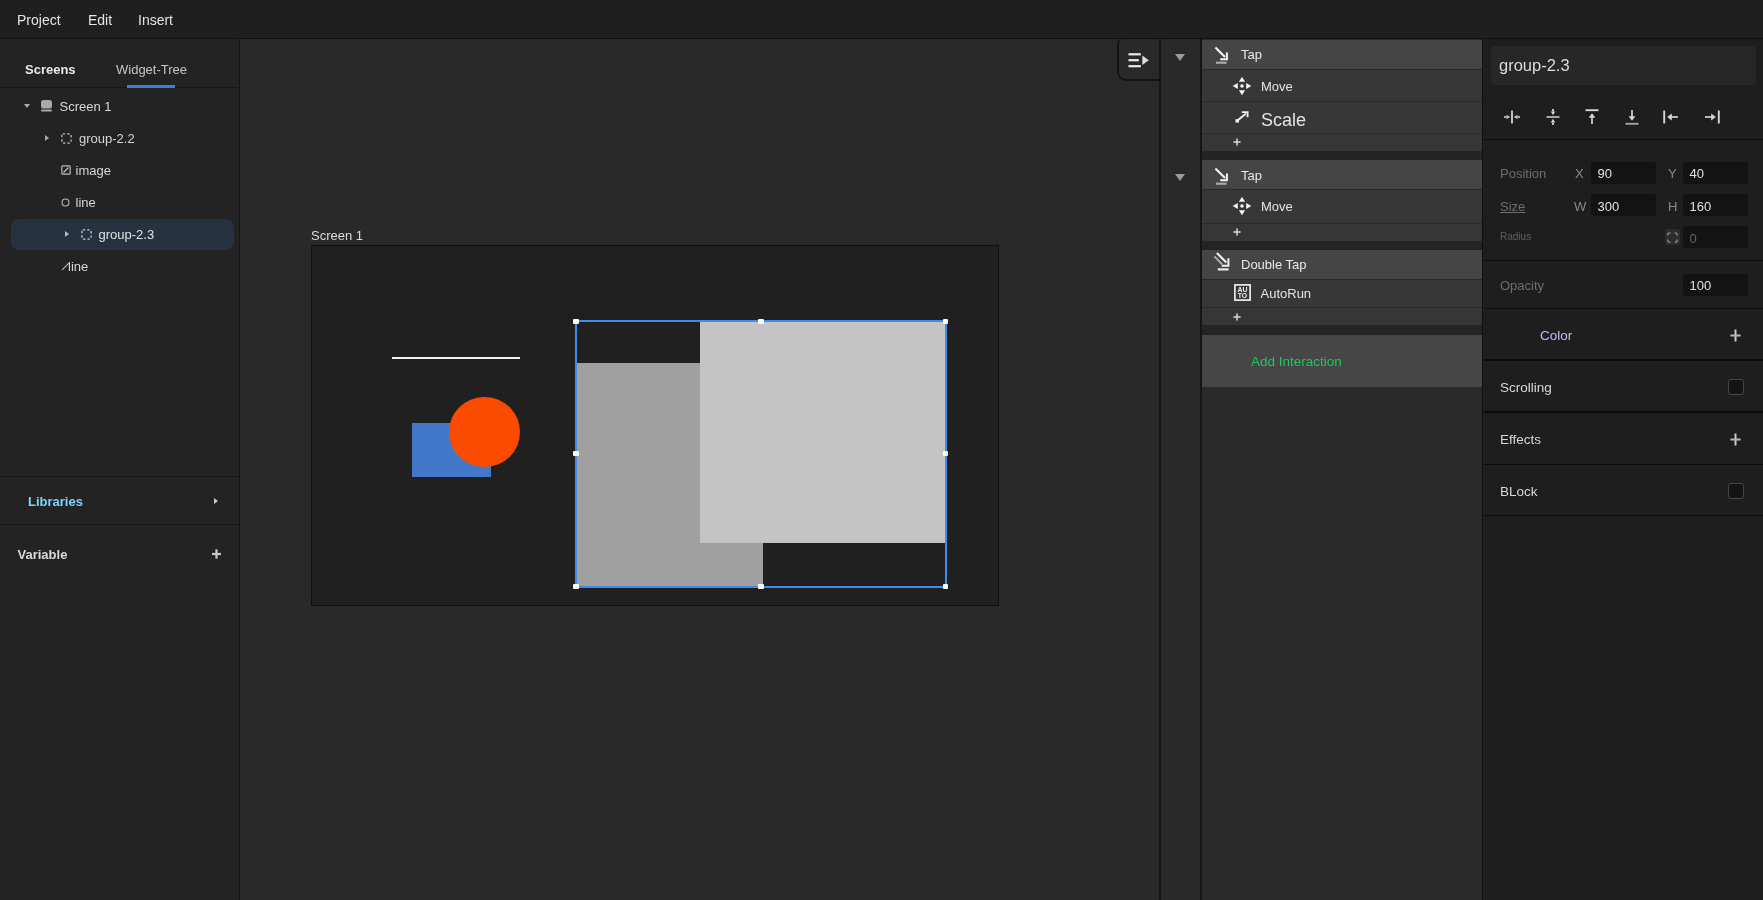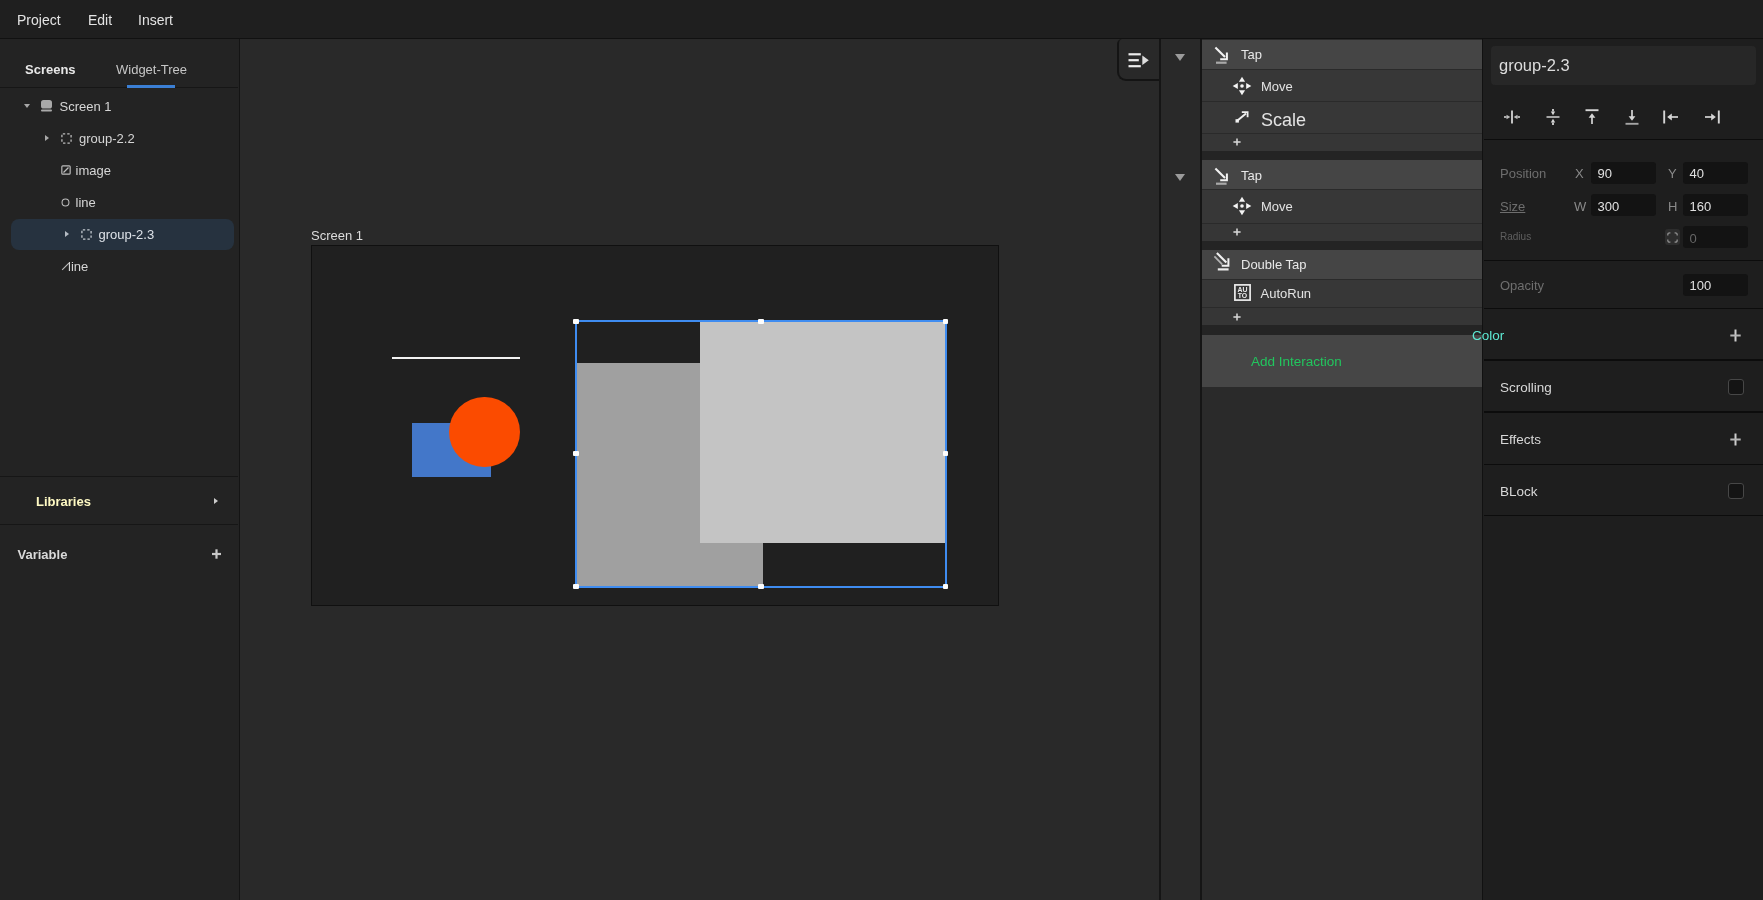--- a/index.html
+++ b/index.html
@@ -56,21 +56,21 @@
     <rect x="1" y="1" width="10" height="10" rx="1" fill="none" stroke="#c5cbd2" stroke-width="1.4" stroke-dasharray="2.6 2.2"></rect>
   </svg>
   <div class="txt" style="left:98.5px;top:227px;font-size:13px;color:#dde2e8;">group-2.3</div>
 
   <svg class="abs" style="left:61px;top:261.5px;" width="9" height="9" viewBox="0 0 12 12">
     <line x1="1.5" y1="10.5" x2="10.5" y2="1.5" stroke="#bdbdbd" stroke-width="1.5"></line>
   </svg>
   <div class="txt" style="left:68px;top:259px;font-size:13px;color:#d6d6d6;">line</div>
 
   <div class="abs" style="left:0;top:476px;width:238px;height:49px;border-top:1.5px solid #161616;border-bottom:1.5px solid #161616;"></div>
-  <div class="txt" style="left:24px;top:494px;font-size:13px;font-weight:bold;color:#fef9c3;padding-left:12px;">Libraries</div>
+  <div class="txt" style="left:16px;top:494px;font-size:13px;font-weight:bold;color:#7dd3fc;padding-left:12px;">Libraries</div>
   <div class="abs" style="left:213.5px;top:497.5px;width:0;height:0;border-top:3.6px solid transparent;border-bottom:3.6px solid transparent;border-left:4.2px solid #cccccc;"></div>
 
   <div class="txt" style="left:17.5px;top:547px;font-size:13px;font-weight:bold;color:#dadada;">Variable</div>
   <svg class="abs" style="left:211.5px;top:549px;" width="9" height="10" viewBox="0 0 9 10">
     <line x1="4.5" y1="0.3" x2="4.5" y2="9.7" stroke="#c8c8c8" stroke-width="2.2"></line>
     <line x1="0" y1="5" x2="9" y2="5" stroke="#c8c8c8" stroke-width="2.2"></line>
   </svg>
 
   <div class="abs" style="left:241.5px;top:40.5px;width:917.5px;height:859.5px;background:#292929;"></div>
   <div class="abs" style="left:1159px;top:39px;width:1.5px;height:861px;background:#151515;"></div>
@@ -268,21 +268,21 @@
   <div class="txt" style="left:1689.5px;top:230.5px;font-size:13px;color:#666;">0</div>
 
   <div class="abs" style="left:1483.5px;top:259.5px;width:279.5px;height:1.5px;background:#0c0c0c;"></div>
 
   <div class="txt" style="left:1500px;top:278px;font-size:13px;color:#6e6e6e;">Opacity</div>
   <div class="abs" style="left:1683px;top:273.5px;width:65px;height:22px;border-radius:3px;background:#131313;"></div>
   <div class="txt" style="left:1689.5px;top:278px;font-size:13px;color:#e0e0e0;">100</div>
 
   <div class="abs" style="left:1483.5px;top:307.5px;width:279.5px;height:1.5px;background:#0c0c0c;"></div>
 
-  <div class="txt" style="left:1472px;top:328px;font-size:13.5px;color:#5eead4;">Color</div>
+  <div class="txt" style="left:1540px;top:328px;font-size:13.5px;color:#c4b5fd;">Color</div>
   <svg class="abs" style="left:1730px;top:328.5px;" width="11" height="13" viewBox="0 0 11 13">
     <line x1="5.5" y1="0.5" x2="5.5" y2="12.5" stroke="#cdcdcd" stroke-width="2"></line>
     <line x1="0.3" y1="6.5" x2="10.7" y2="6.5" stroke="#b5b5b5" stroke-width="2"></line>
   </svg>
 
   <div class="abs" style="left:1483.5px;top:359px;width:279.5px;height:1.5px;background:#0c0c0c;"></div>
 
   <div class="txt" style="left:1500px;top:380px;font-size:13.5px;color:#d8d8d8;">Scrolling</div>
   <div class="abs" style="left:1728px;top:379px;width:15.5px;height:15.5px;border-radius:3px;border:1.6px solid #474747;background:#141414;"></div>
 

